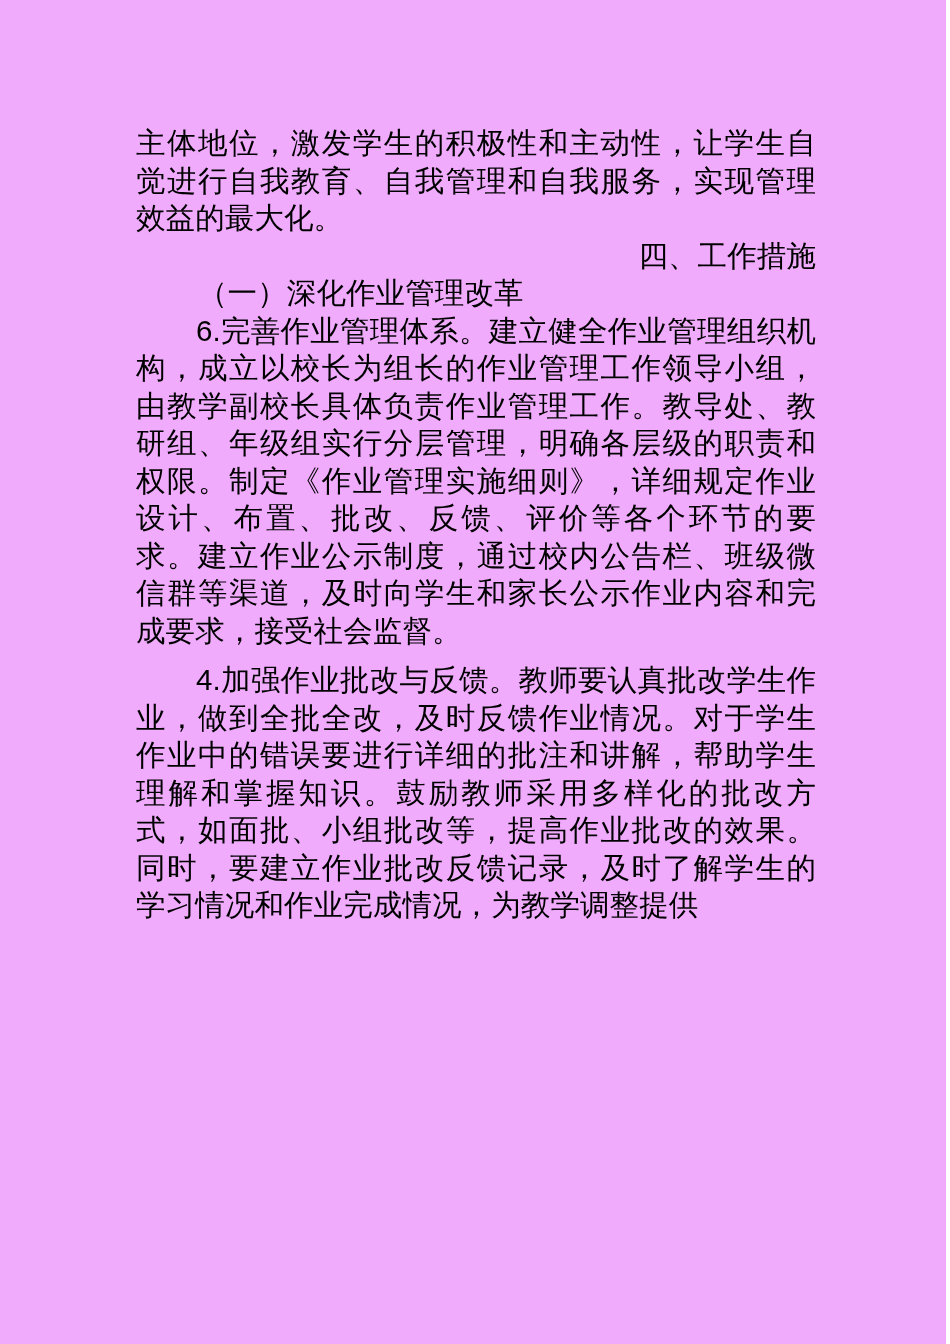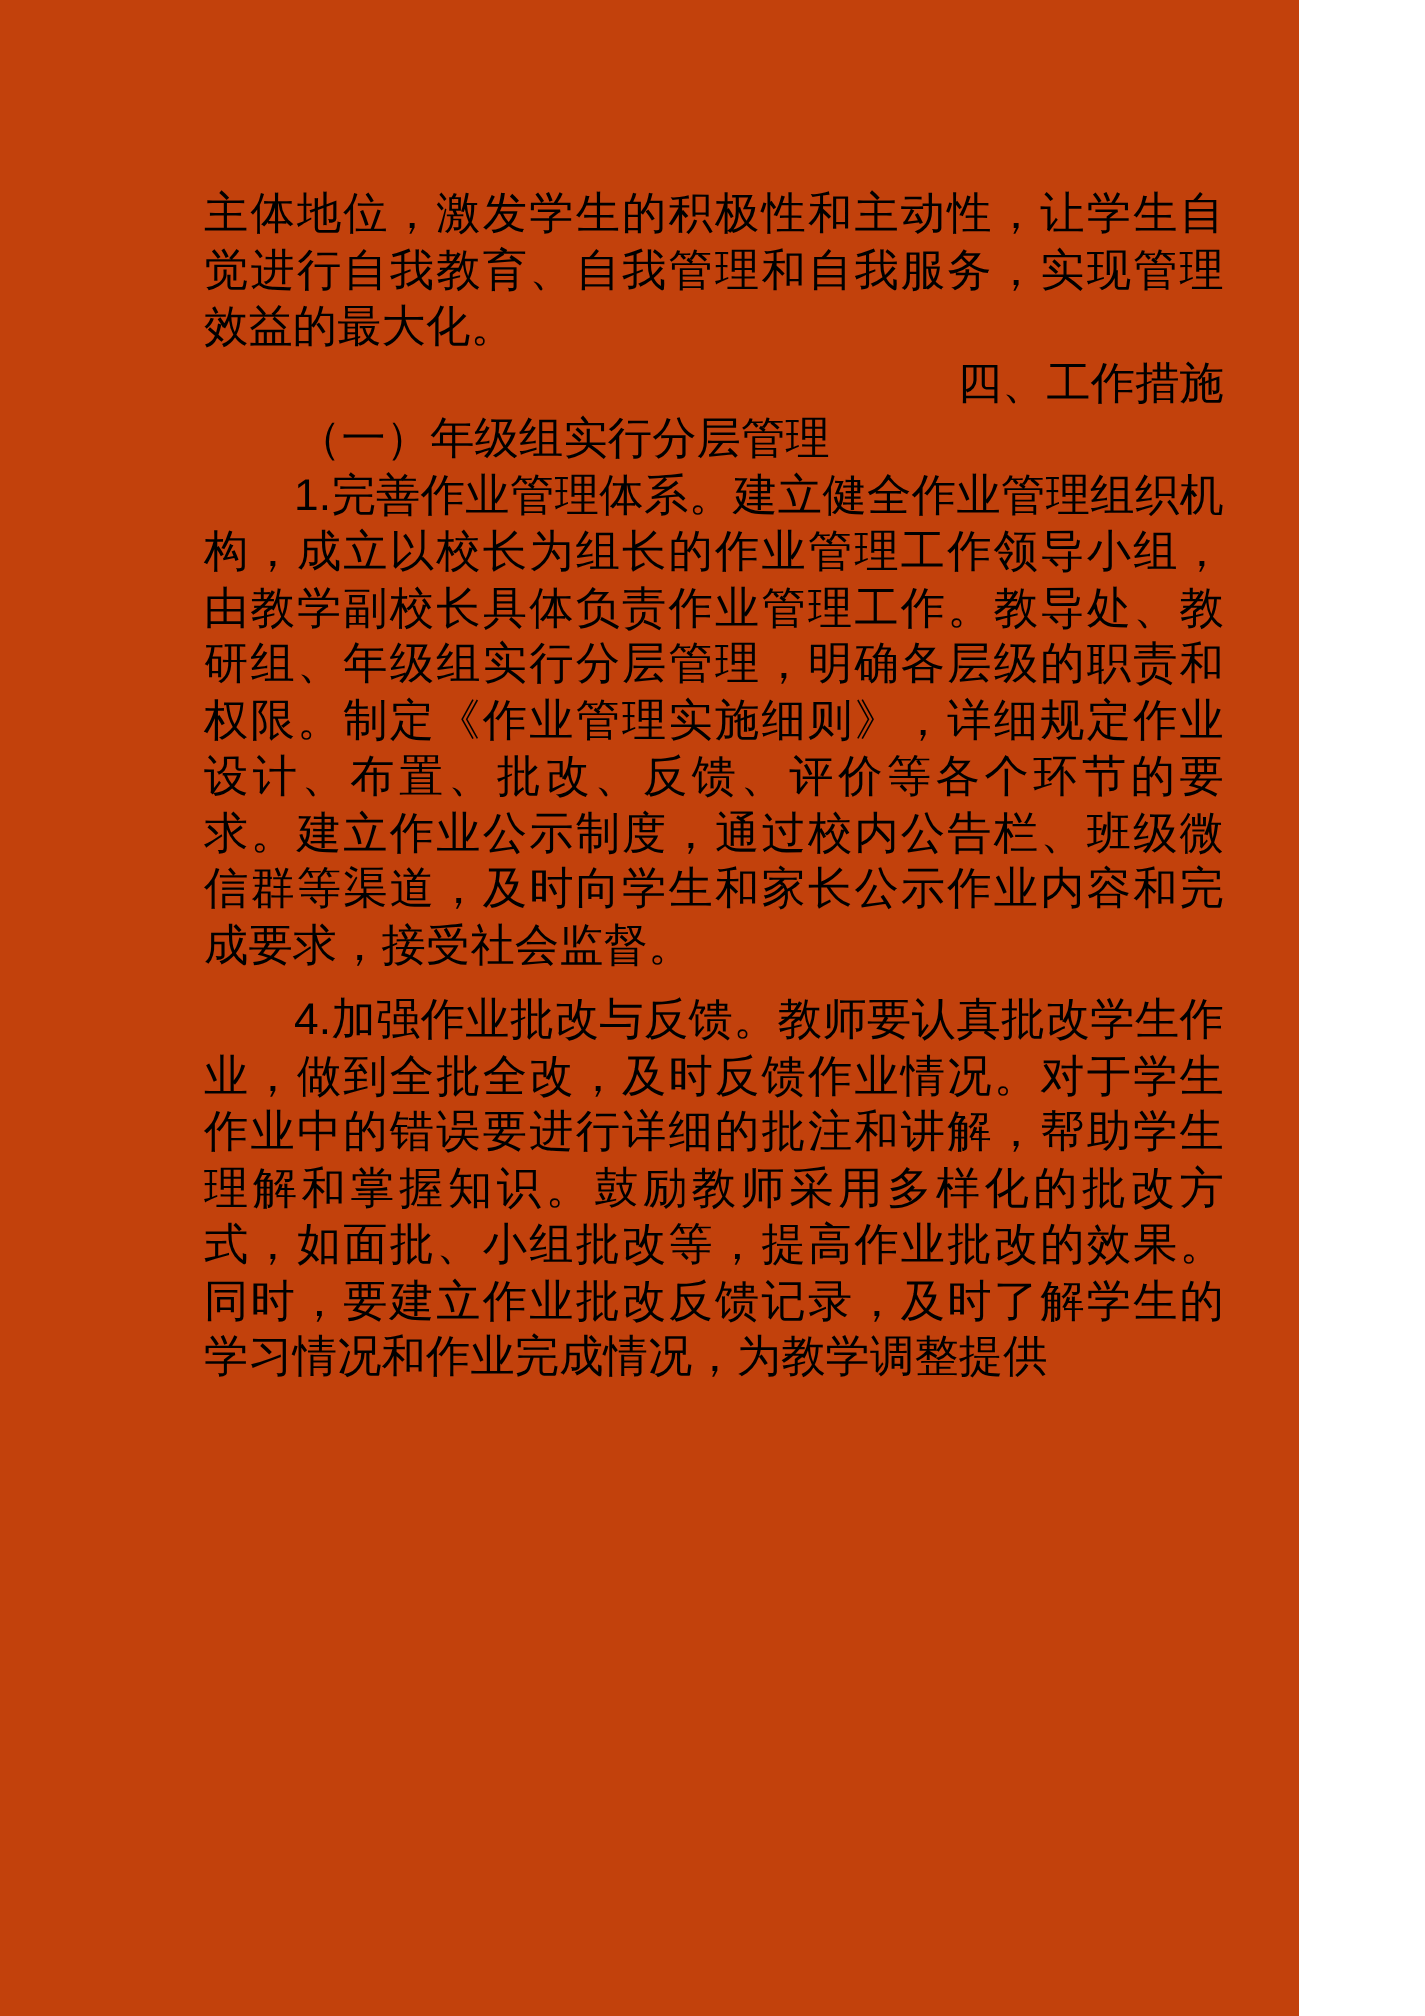--- a/index.html
+++ b/index.html
@@ -2,23 +2,23 @@
 <html><head>
 <meta charset="utf-8">
 <style>
   html, body {
     margin: 0;
     padding: 0;
     background: #ffffff;
   }
   .page {
     position: relative;
-    width: 866px;
+    width: 946px;
     height: 1344px;
-    background: #c2410c;
+    background: #f0abfc;
     overflow: hidden;
     font-family: "Liberation Sans", "DejaVu Sans", sans-serif;
     color: #000000;
   }
   .text-column {
     position: absolute;
     left: 136px;
     top: 124px;
     width: 680px;
   }
@@ -56,23 +56,23 @@
 </head>
 <body>
 
 <div class="page">
   <div class="text-column">
 
     <p class="cont">主体地位，激发学生的积极性和主动性，让学生自觉进行自我教育、自我管理和自我服务，实现管理效益的最大化。</p>
 
     <p class="indent-head">四、工作措施</p>
 
-    <p class="indent-sub">（一）年级组实行分层管理</p>
+    <p class="indent-sub">（一）深化作业管理改革</p>
 
-    <p class="indent1">1.完善作业管理体系。建立健全作业管理组织机构，成立以校长为组长的作业管理工作领导小组，由教学副校长具体负责作业管理工作。教导处、教研组、年级组实行分层管理，明确各层级的职责和权限。制定《作业管理实施细则》，详细规定作业设计、布置、批改、反馈、评价等各个环节的要求。建立作业公示制度，通过校内公告栏、班级微信群等渠道，及时向学生和家长公示作业内容和完成要求，接受社会监督。</p>
+    <p class="indent1">6.完善作业管理体系。建立健全作业管理组织机构，成立以校长为组长的作业管理工作领导小组，由教学副校长具体负责作业管理工作。教导处、教研组、年级组实行分层管理，明确各层级的职责和权限。制定《作业管理实施细则》，详细规定作业设计、布置、批改、反馈、评价等各个环节的要求。建立作业公示制度，通过校内公告栏、班级微信群等渠道，及时向学生和家长公示作业内容和完成要求，接受社会监督。</p>
 
     <div class="gap-sm"></div>
 
 
     <div class="gap-sm"></div>
 
 
     <div class="gap-sm"></div>
 
     <p class="indent1 last-flush">4.加强作业批改与反馈。教师要认真批改学生作业，做到全批全改，及时反馈作业情况。对于学生作业中的错误要进行详细的批注和讲解，帮助学生理解和掌握知识。鼓励教师采用多样化的批改方式，如面批、小组批改等，提高作业批改的效果。同时，要建立作业批改反馈记录，及时了解学生的学习情况和作业完成情况，为教学调整提供</p>

